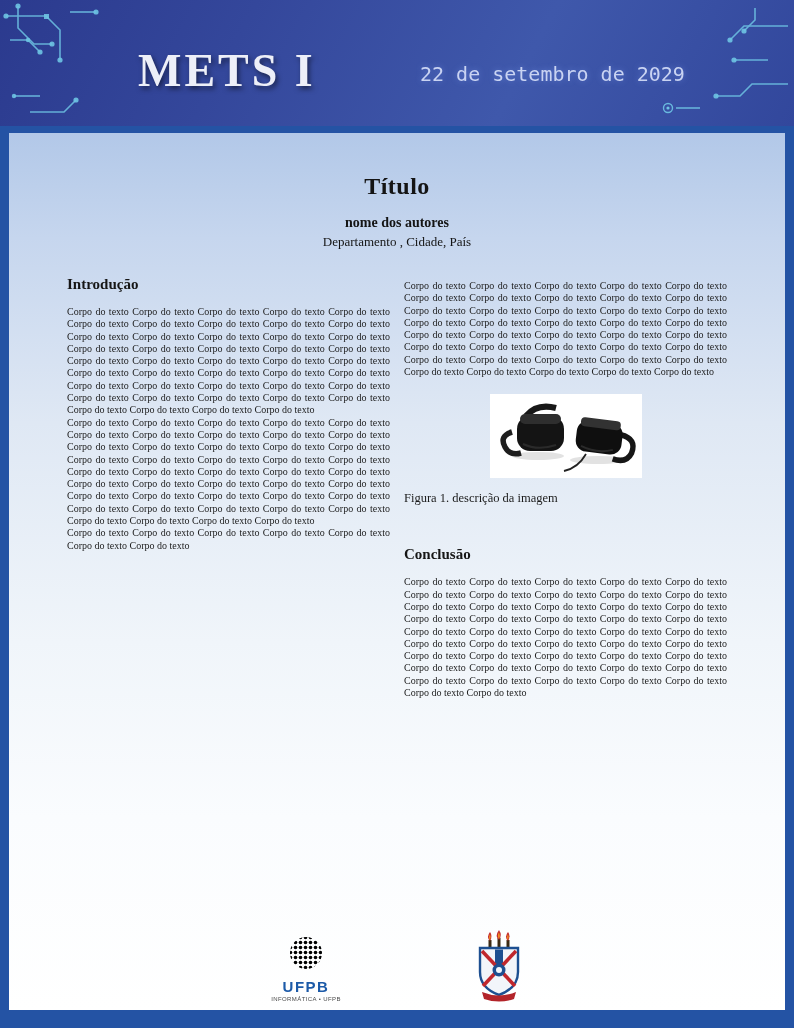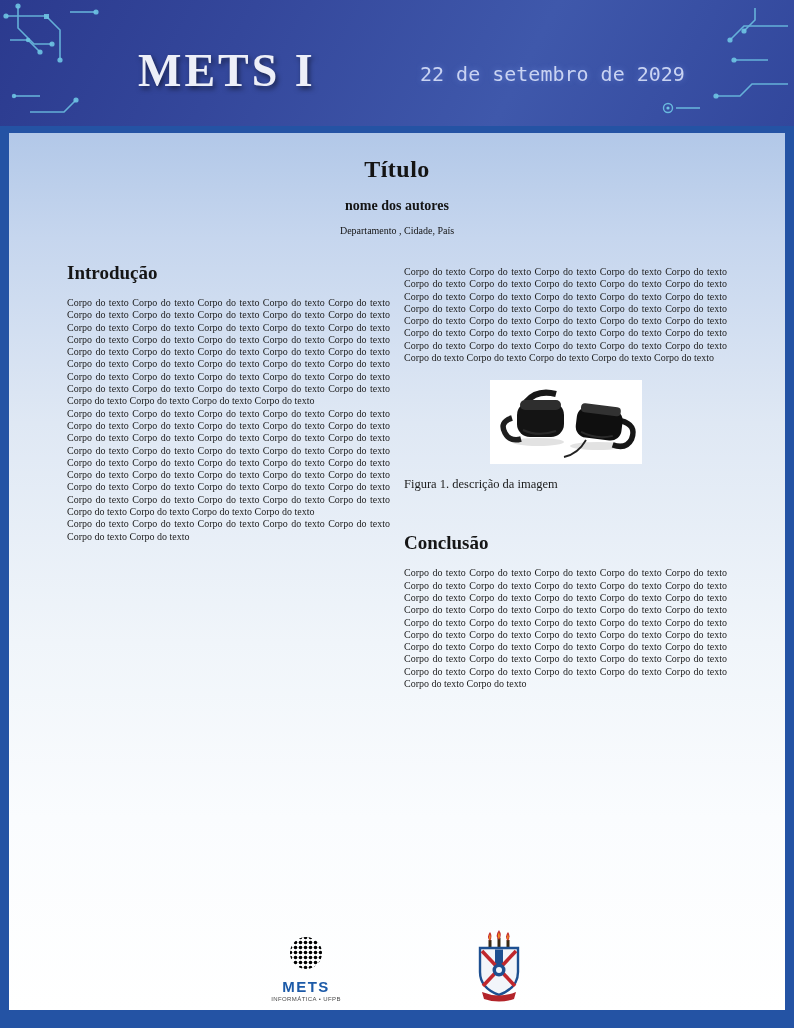--- a/index.html
+++ b/index.html
@@ -28,27 +28,27 @@
   
   .frame-rule   { position:absolute; top:126px; left:0; width:100%; height:7px; background:#2453a4; }
   .frame-left   { position:absolute; top:133px; bottom:0; left:0;  width:9px;  background:#2453a4; }
   .frame-right  { position:absolute; top:133px; bottom:0; right:0; width:9px;  background:#2453a4; }
   .frame-bottom { position:absolute; bottom:0; left:0; width:100%; height:18px; background:#2453a4; }
   
   .content {
     position:absolute; top:133px; left:9px; right:9px; bottom:18px;
     background:linear-gradient(180deg,#b2c8e8 0%,#c6d6ee 12%,#dfe8f4 33%,#f0f5fa 58%,#fafcfe 78%,#ffffff 100%);
   }
-  .title-block { text-align:center; padding-top:23px; color:#141414; }
+  .title-block { text-align:center; padding-top:40px; color:#141414; }
   .paper-title { font-size:24px; font-weight:bold; letter-spacing:.5px; }
   .authors     { margin-top:15px; font-size:14px; font-weight:bold; }
-  .affiliation { margin-top:11px;  font-size:10px; }
+  .affiliation { margin-top:3px;  font-size:13px; }
   .columns { display:flex; gap:14px; padding:0 58px; margin-top:26px; }
   .col { flex:1; min-width:0; }
-  h3.section { font-size:19px; font-weight:bold; color:#161616; margin:28px 0 13px; }
+  h3.section { font-size:15px; font-weight:bold; color:#161616; margin:28px 0 13px; }
   .col-left h3.section:first-child { margin-top:0; }
   p.body-text {
     font-size:10px; line-height:1.23; text-align:justify; color:#1b1b1b;
   }
   .col-right > p.body-text:first-child { margin-top:4px; }
   figure { margin:16px auto 0; text-align:left; }
   .fig-img { width:152px; height:84px; margin:0 auto; background:#ffffff; }
   .fig-img svg { display:block; width:100%; height:100%; }
   figcaption { margin-top:13px; font-size:12.5px; color:#1b1b1b; }
   h3.section.conclusao { margin-top:40px; }
@@ -179,21 +179,21 @@
                 <path d="M28,2 A16,16 0 0 1 28,34 Z"></path>
               </clipPath>
           </defs>
           <g color="#e8a21a" clip-path="url(#cL)">
               <rect x="10" y="0" width="20" height="38" fill="url(#dots)"></rect>
             </g>
           <g color="#1e62ad" clip-path="url(#cR)">
               <rect x="26" y="0" width="20" height="38" fill="url(#dots)"></rect>
             </g>
         </svg>
-        <div class="ppgi-label">METS</div>
+        <div class="ppgi-label">UFPB</div>
         <div class="ppgi-sub">INFORMÁTICA • UFPB</div>
       </div>
 
       <div class="logo-ufpb">
         <svg width="54" height="72" viewBox="0 0 54 72">
 
           <g>
             <rect x="16.5" y="10" width="3" height="8" fill="#3a2a14"></rect>
             <rect x="25.5" y="8" width="3" height="10" fill="#3a2a14"></rect>
             <rect x="34.5" y="10" width="3" height="8" fill="#3a2a14"></rect>

